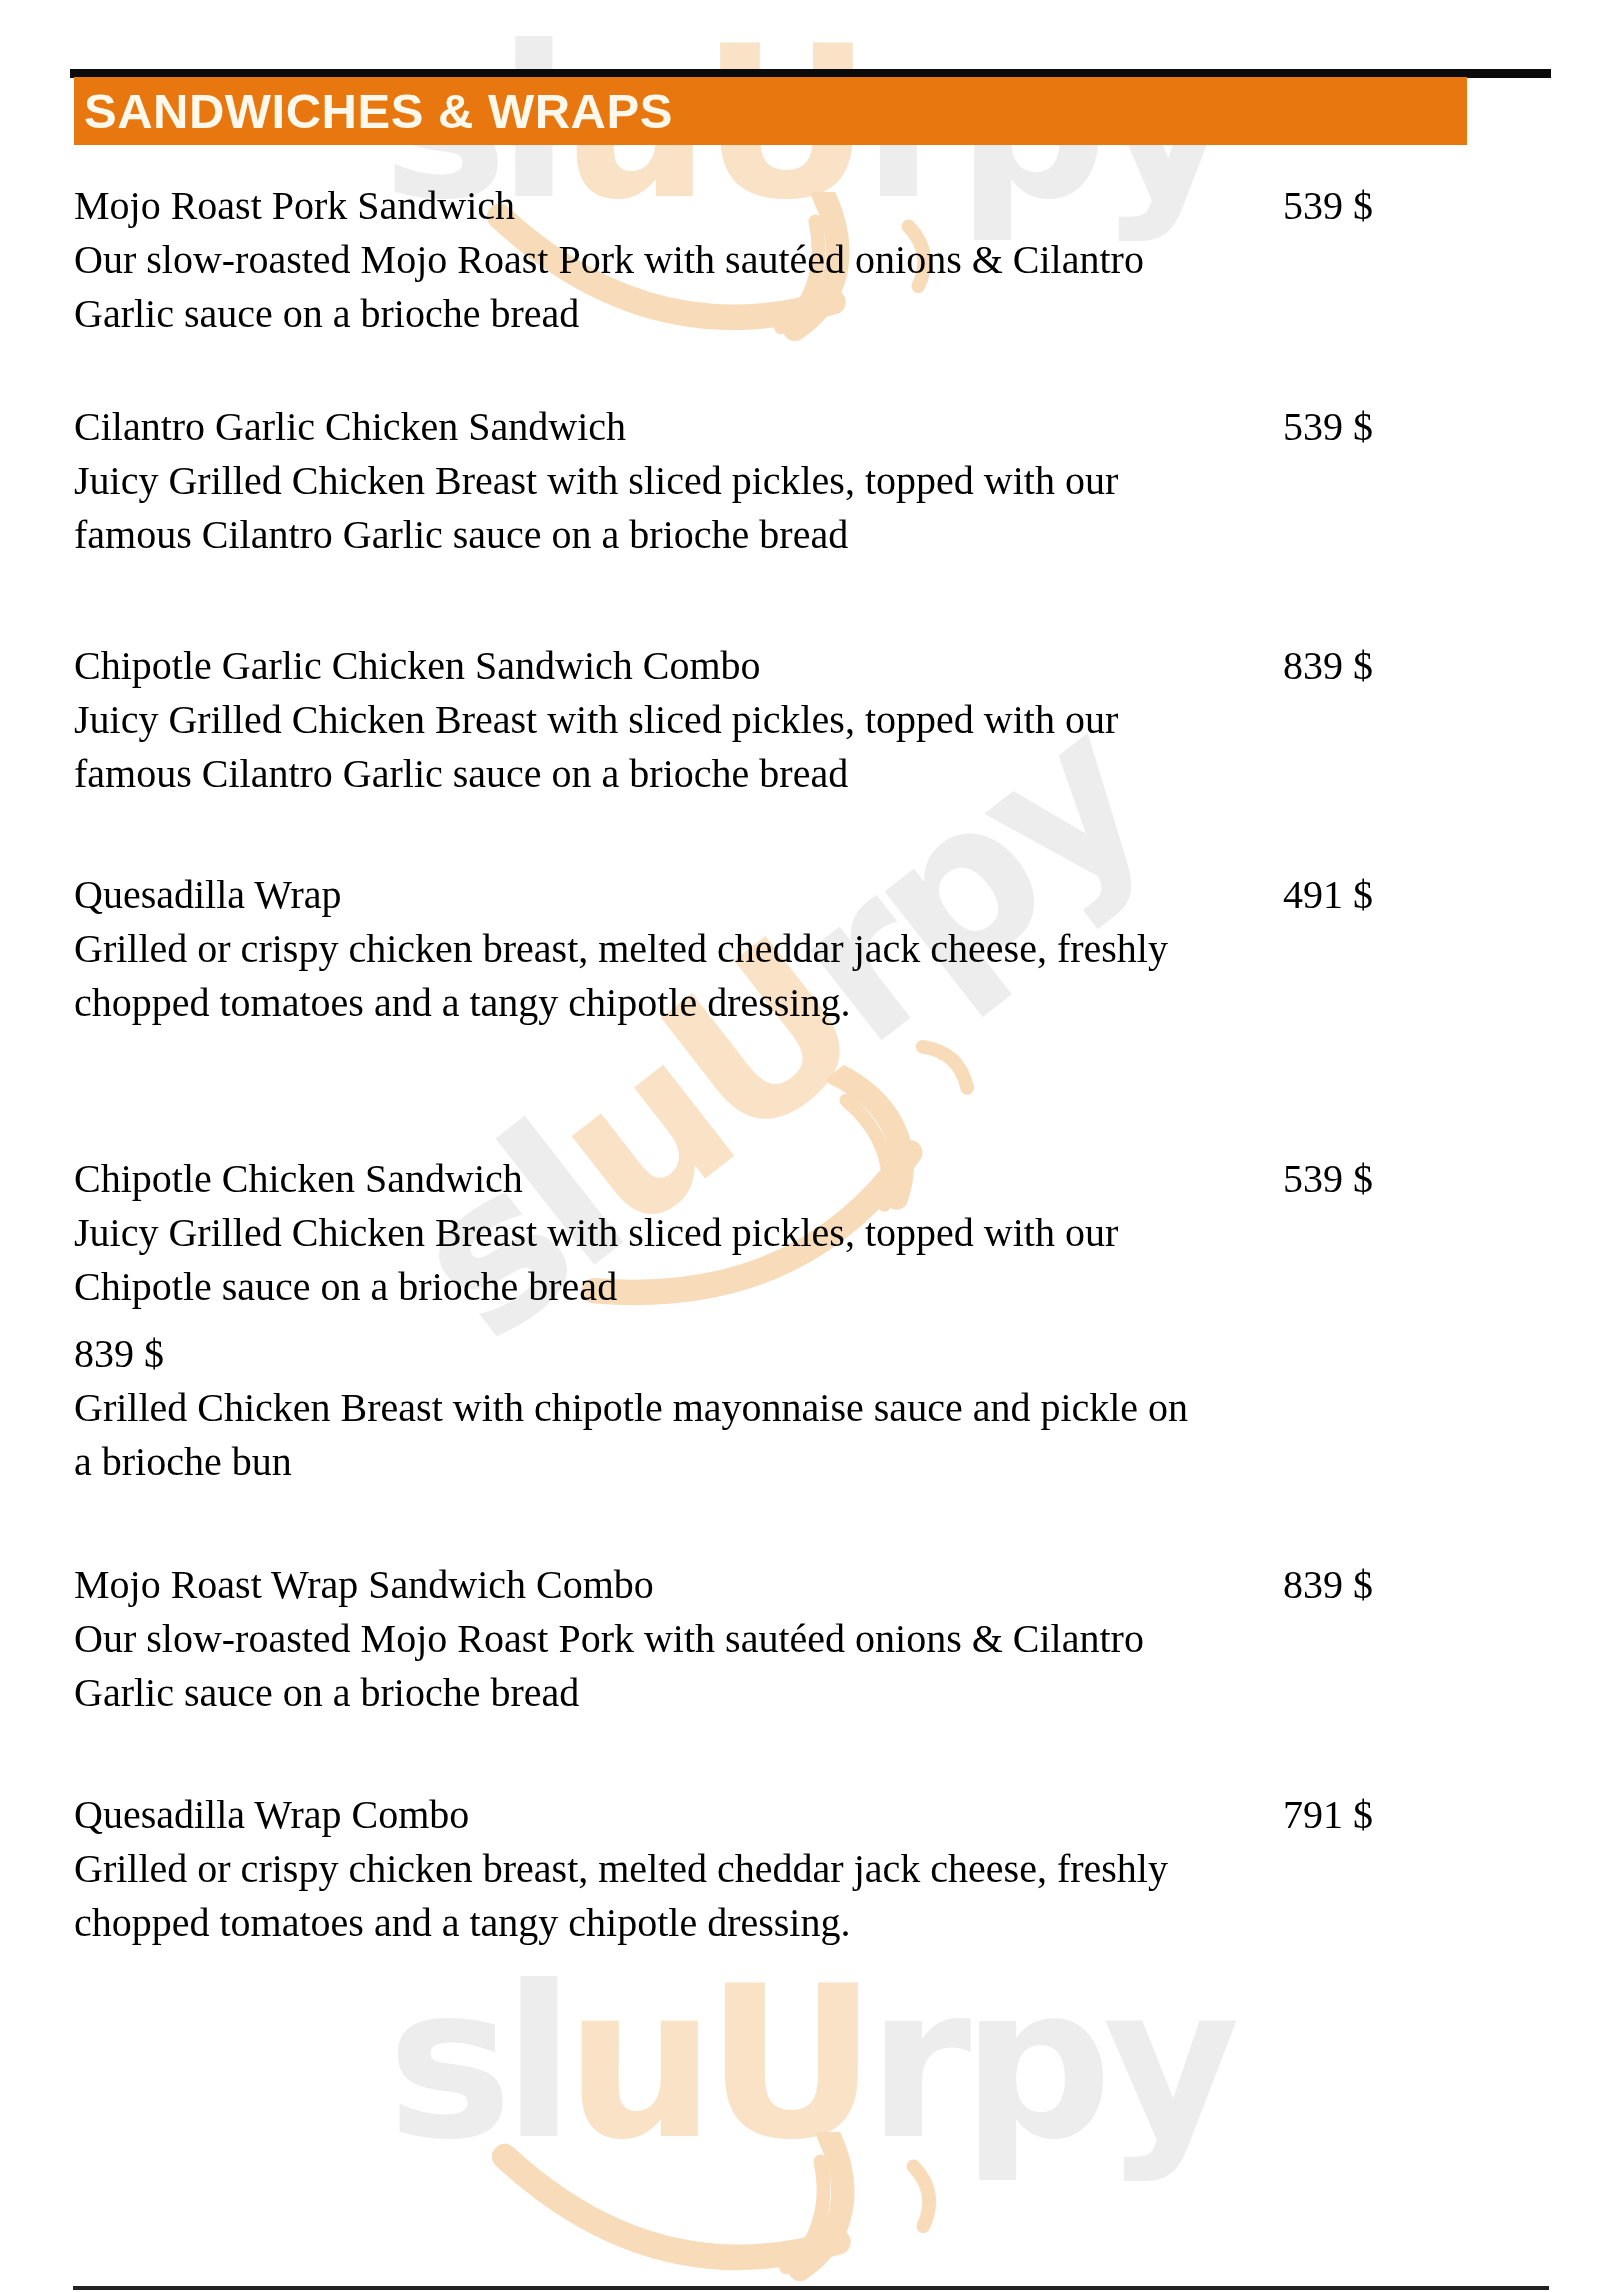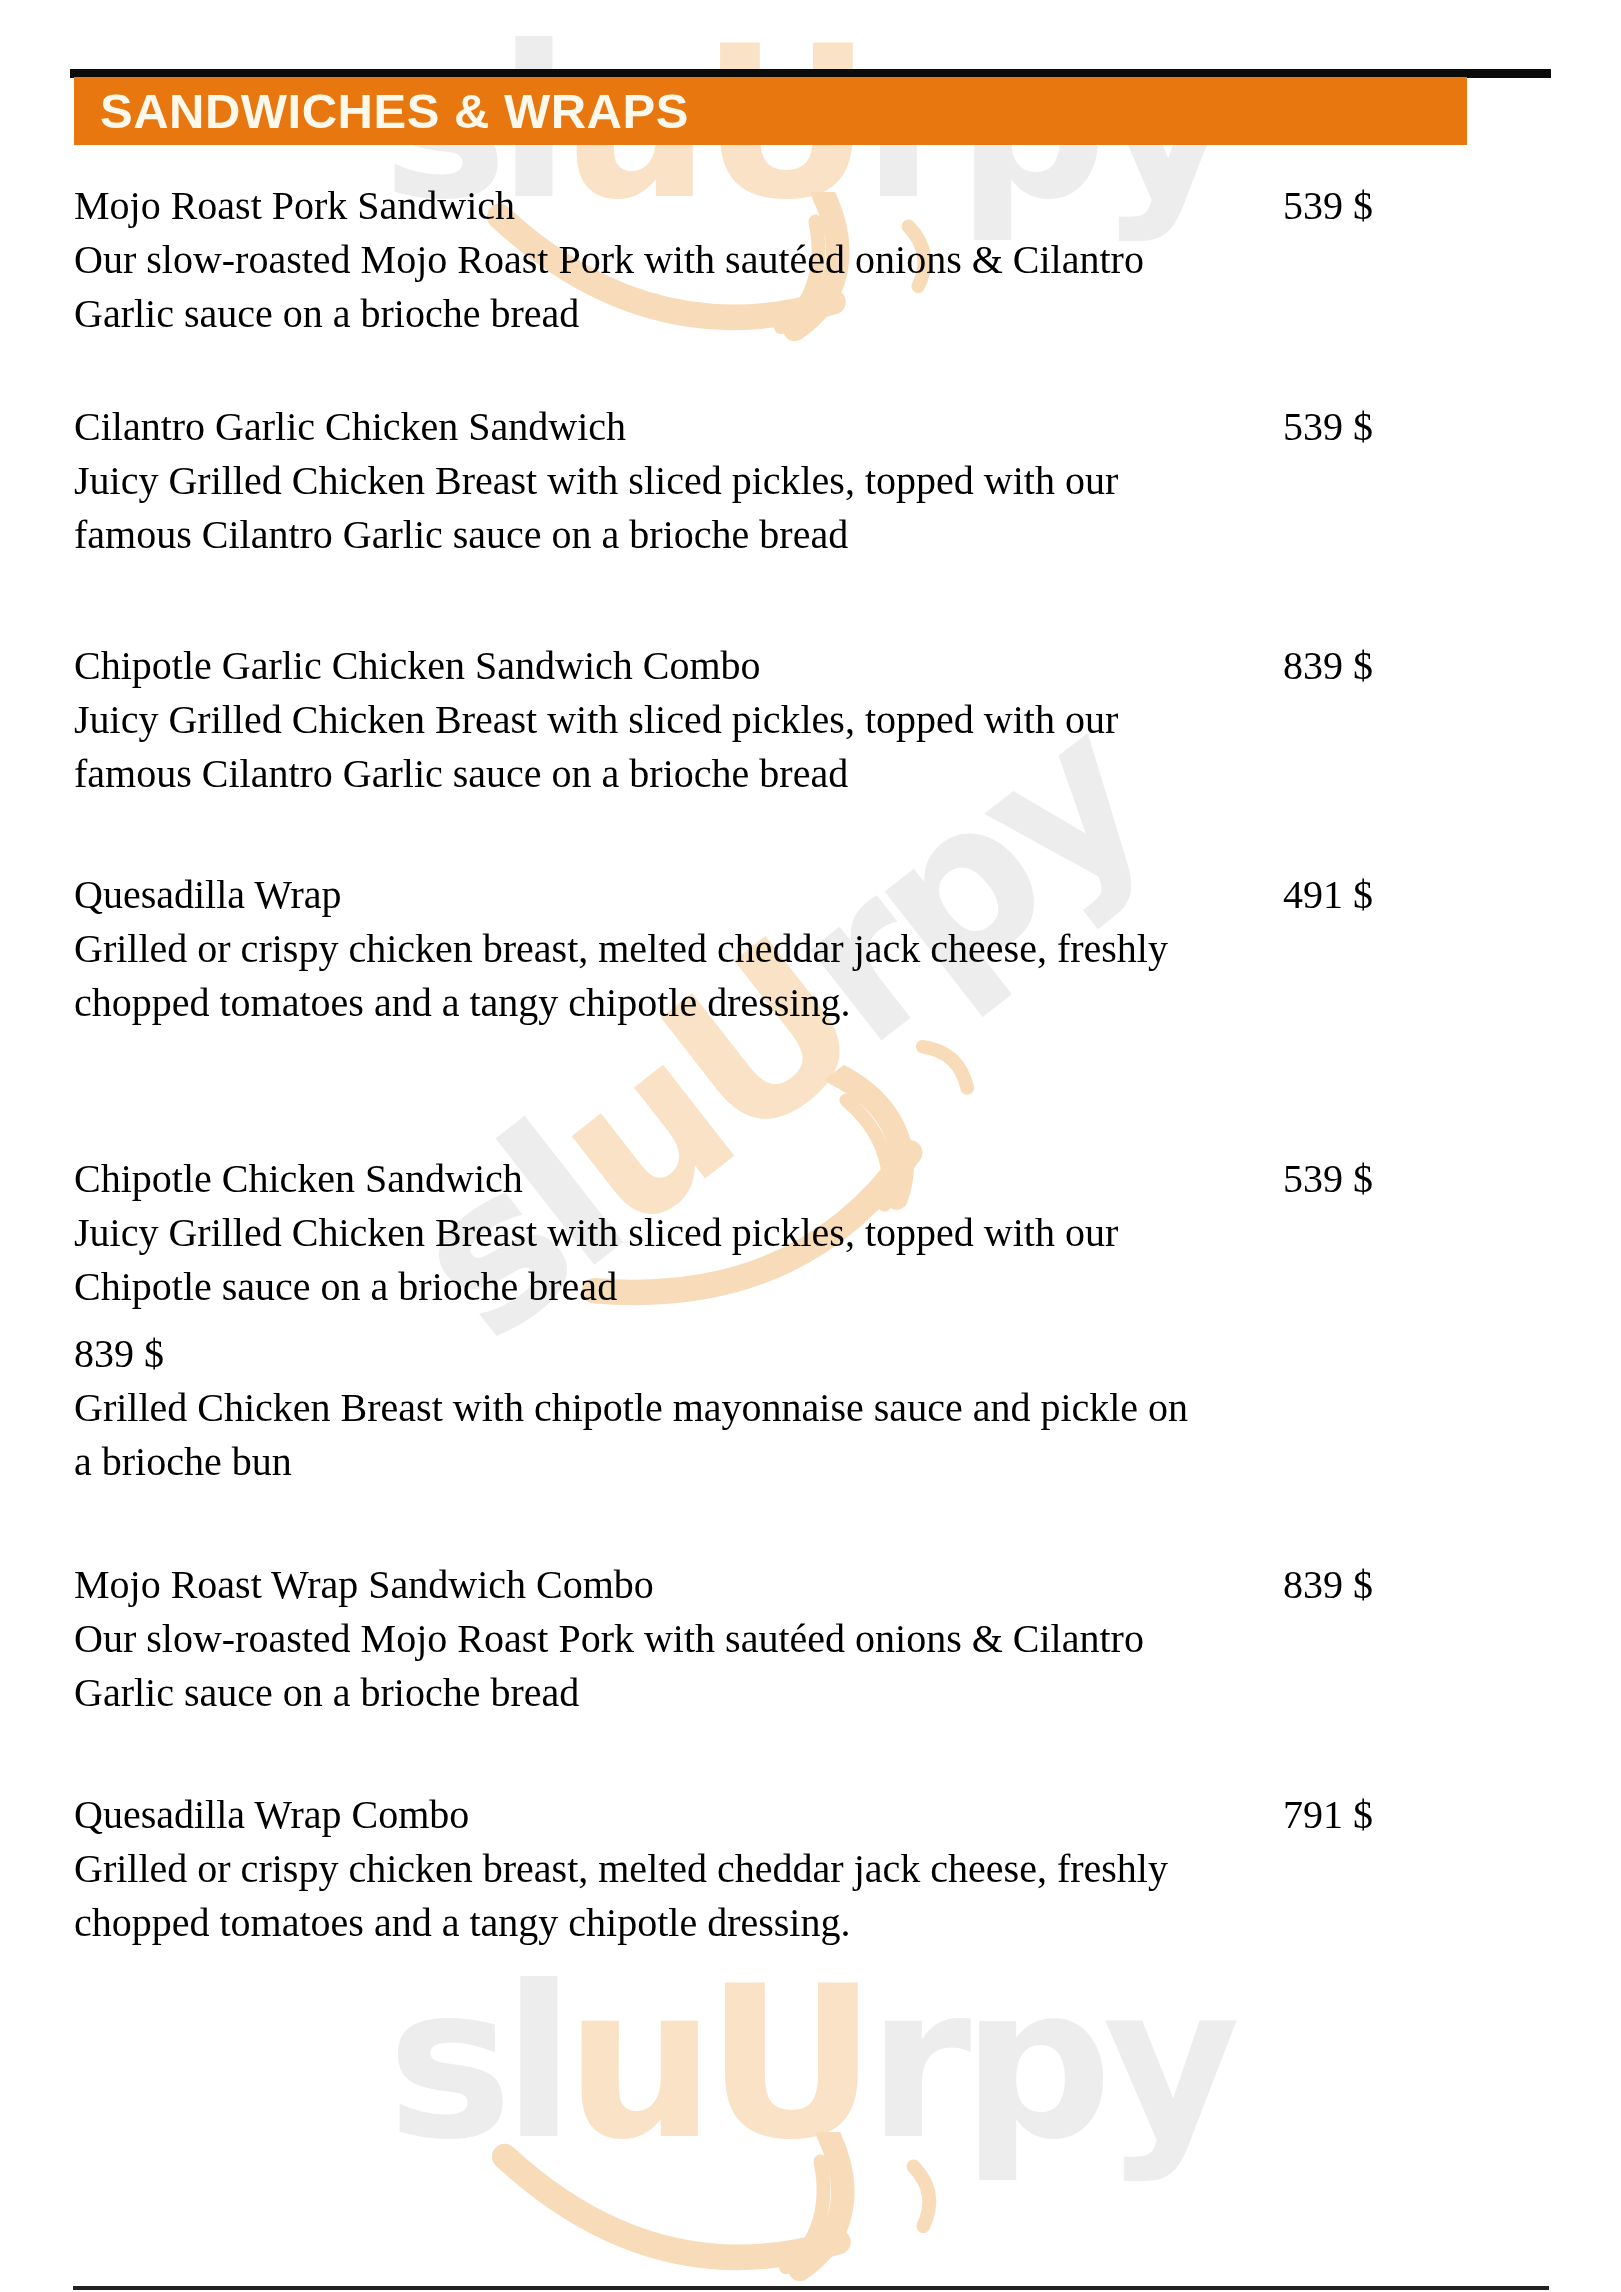--- a/index.html
+++ b/index.html
@@ -37,21 +37,21 @@
   .top-bar {
     position:absolute; z-index:3;
     left:70px; top:69px; width:1481px; height:8.8px;
     background:#0b0b0b;
   }
   .header-bar {
     position:absolute; z-index:3;
     left:74px; top:77px; width:1393px; height:68px;
     background:#e8770f;
     display:flex; align-items:center;
-    padding-left:26px; box-sizing:border-box;
+    padding-left:10px; box-sizing:border-box;
   }
   .header-title {
     font-family:"Liberation Sans", sans-serif;
     font-weight:700;
     font-size:49px;
     color:#fcf8eb;
     letter-spacing:0.5px;
   }
 
   

